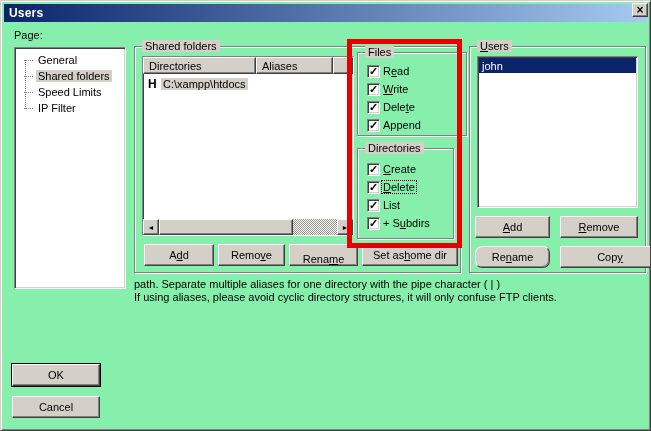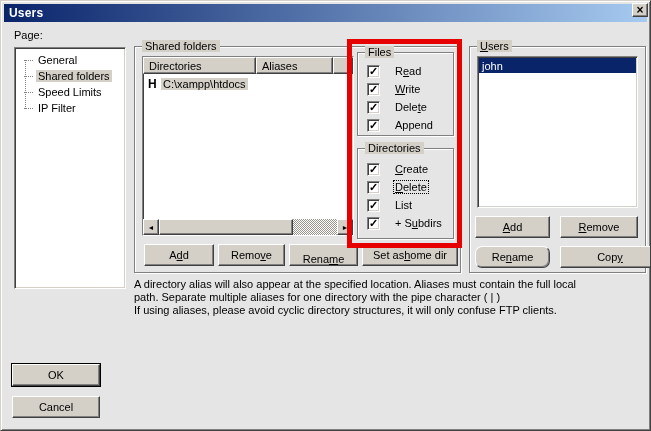--- a/index.html
+++ b/index.html
@@ -1,18 +1,18 @@
 <!DOCTYPE html>
 <html><head>
 <meta charset="utf-8">
 <style>
   html,body{margin:0;padding:0;background:#3a6ea5;}
   *{box-sizing:border-box;}
   .dialog{
-    position:relative;width:651px;height:431px;background:#e5e5e5;
+    position:relative;width:651px;height:431px;background:#86efac;
     font-family:"Liberation Sans",sans-serif;font-size:11px;color:#000;
     border:1px solid;border-color:#d4d0c8 #404040 #404040 #d4d0c8;
     box-shadow:inset 1px 1px 0 #fff, inset -1px -1px 0 #808080;
     overflow:hidden;
   }
   .titlebar{
     position:absolute;left:3px;top:3px;right:3px;height:18px;
     background:linear-gradient(to right,#0a246a,#a6caf0);
     display:flex;align-items:center;padding-left:5px;
   }
@@ -88,21 +88,21 @@
   }
   
   .chk-row{position:absolute;left:9px;display:flex;align-items:center;height:14px;}
   .chk-box{
     width:13px;height:13px;flex:none;background:#fff;
     border:1px solid;border-color:#808080 #fff #fff #808080;
     box-shadow:inset 1px 1px 0 #404040, inset -1px -1px 0 #d4d0c8;
     display:flex;align-items:center;justify-content:center;
     font-size:11px;font-weight:bold;line-height:11px;color:#000;
   }
-  .chk-label{margin-left:14px;padding:0 1px;white-space:nowrap;}
+  .chk-label{margin-left:2px;padding:0 1px;white-space:nowrap;}
   .chk-label.focused{outline:1px dotted #000;}
   
   .userlist{position:absolute;left:476px;top:55px;width:161px;height:152px;padding:1px;}
   .user-item{height:15px;display:flex;align-items:center;padding:0 3px;}
   .user-item.selected{background:#0a246a;color:#fff;}
   
   .red-rect{
     position:absolute;left:346px;top:38px;width:115px;height:209px;
     border:5px solid #e60000;z-index:50;pointer-events:none;
   }
@@ -169,21 +169,21 @@
           <span>►</span>
         </button>
     </div>
   </div>
 
   <button class="btn" style="left:143px;top:243px;width:70px;">A<u>d</u>d</button>
   <button class="btn" style="left:217px;top:243px;width:67px;">Remo<u>v</u>e</button>
   <button class="btn" style="left:288px;top:243px;width:69px;align-items:flex-end;">Rena<u>m</u>e</button>
   <button class="btn" style="left:361px;top:243px;width:96px;">Set as <u>h</u>ome dir</button>
 
-  <div class="groupbox" style="left:356px;top:51px;width:97px;height:84px;">
+  <div class="groupbox" style="left:356px;top:51px;width:110px;height:84px;">
     <span class="gb-label">Files</span>
     <div class="chk-row" style="top:11px;">
       <span class="chk-box">
           <span>✓</span>
         </span>
       <span class="chk-label">R<u>e</u>ad</span>
     </div>
     <div class="chk-row" style="top:29px;">
       <span class="chk-box">
           <span>✓</span>
@@ -239,21 +239,20 @@
   </div>
   <div class="userlist sunken">
     <div class="user-item selected">john</div>
   </div>
   <button class="btn" style="left:474px;top:215px;width:75px;"><u>A</u>dd</button>
   <button class="btn" style="left:559px;top:215px;width:78px;"><u>R</u>emove</button>
   <button class="btn" style="left:474px;top:245px;width:75px;border-radius:7px;">Re<u>n</u>ame</button>
   <button class="btn" style="left:559px;top:245px;width:100px;">Cop<u>y</u></button>
 
   <div class="info">
-    <div>A directory alias will also appear at the specified location. Aliases must contain the full local</div>
     <div>path. Separate multiple aliases for one directory with the pipe character ( | )</div>
     <div class="p2">If using aliases, please avoid cyclic directory structures, it will only confuse FTP clients.</div>
   </div>
 
   <button class="btn default" style="left:11px;top:363px;width:88px;">OK</button>
   <button class="btn" style="left:11px;top:395px;width:88px;">Cancel</button>
 
 </div>
 
 </body></html>

